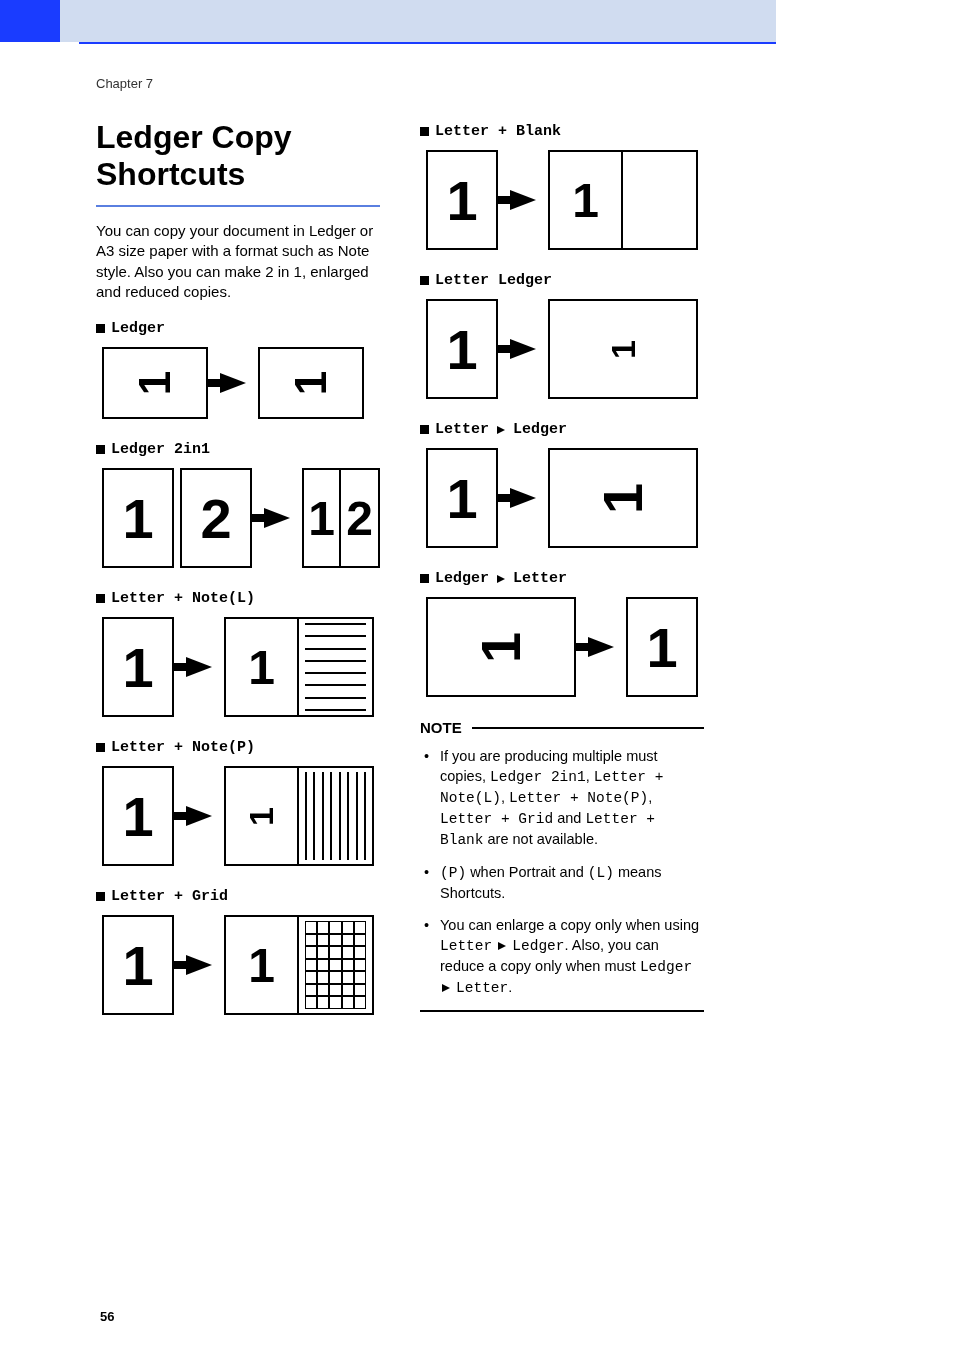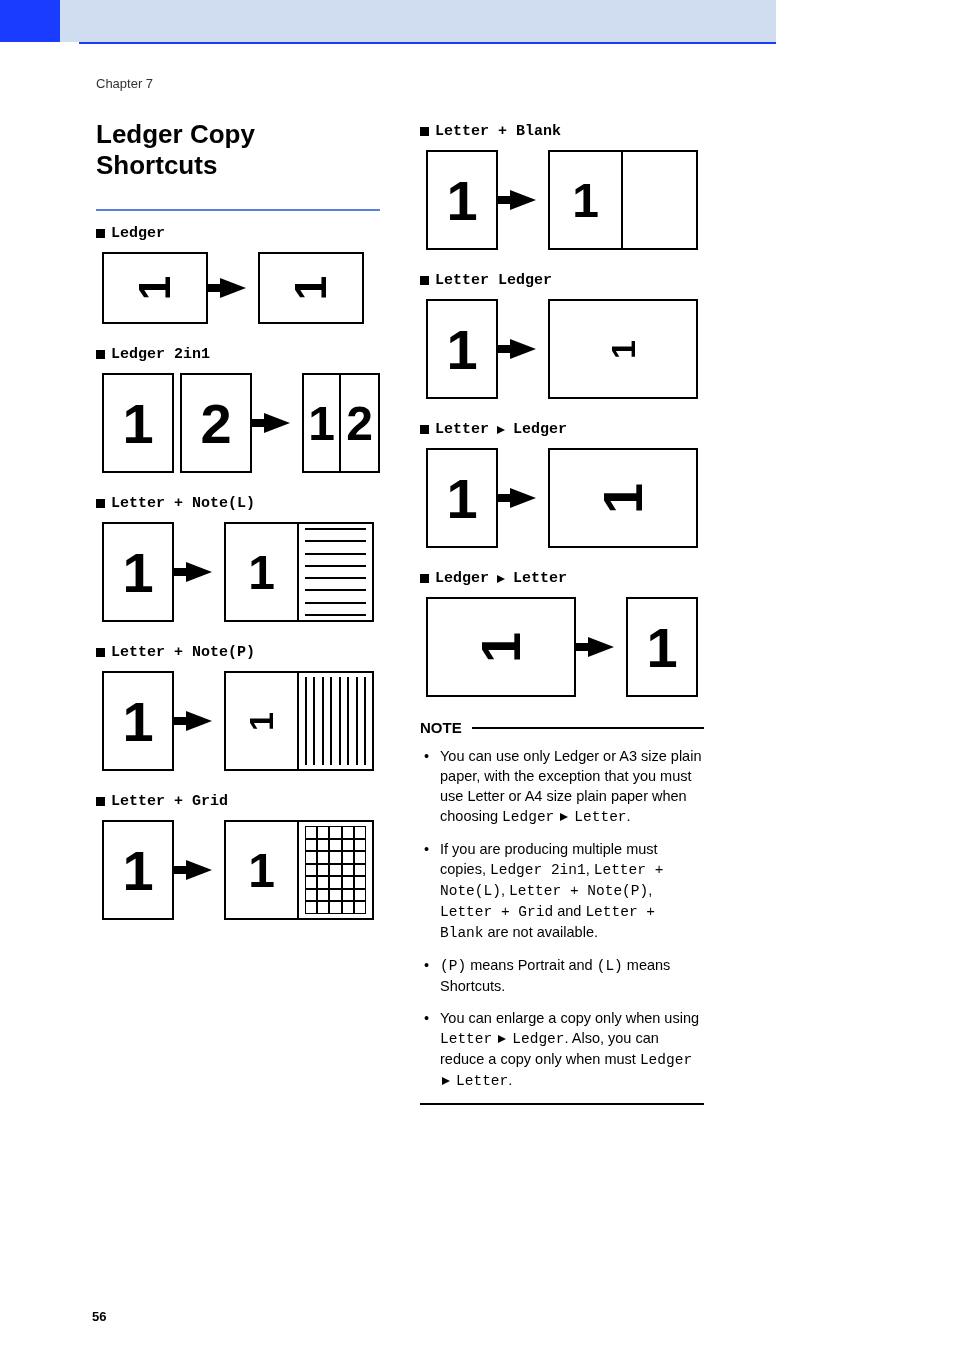--- a/index.html
+++ b/index.html
@@ -5,21 +5,21 @@
   * { box-sizing: border-box; margin: 0; padding: 0; }
   html, body { width: 954px; height: 1350px; font-family: Arial, Helvetica, sans-serif; background: #fff; color: #000; }
   .topbar { background: #d0dcf0; height: 42px; width: 100%; }
   .blue-tab { position: absolute; left: 0; top: 0; width: 60px; height: 42px; background: #1a3cff; }
   .sep-line { position: absolute; left: 79px; top: 42px; right: 0; height: 2px; background: #1a3cff; }
   .page { position: relative; width: 776px; height: 1350px; }
   .content { position: absolute; top: 64px; left: 96px; right: 72px; }
   .chapter { font-size: 13px; color: #333; margin: 12px 0 28px; }
   .columns { display: flex; gap: 40px; }
   .col { flex: 1; min-width: 0; }
-  h1.title { font-size: 26px; font-weight: bold; margin-bottom: 28px; }
+  h1.title { font-size: 32px; font-weight: bold; margin-bottom: 12px; }
   h2.sub { font-size: 20px; font-weight: bold; margin-bottom: 4px; }
   .sub-rule { height: 2px; background: #5a7fe0; margin-bottom: 14px; max-width: 360px; }
   p.intro { font-size: 15px; line-height: 1.35; margin-bottom: 18px; max-width: 360px; }
   .item-head { display: flex; align-items: center; gap: 6px; margin: 10px 0 10px; }
   .bullet { width: 9px; height: 9px; background: #000; display: inline-block; }
   .mono { font-family: "Courier New", monospace; font-size: 15px; font-weight: bold; }
   .diagram { margin: 4px 0 22px 6px; }
   .row { display: flex; align-items: center; gap: 12px; }
   .card { border: 2px solid #000; display: flex; align-items: center; justify-content: center; background: #fff; }
   .port { width: 72px; height: 100px; } 
@@ -45,41 +45,42 @@
   .note-title-row { display:flex; align-items:center; gap:10px; }
   .note-title { font-size: 15px; font-weight: bold; text-align: right; }
   .note-rule { flex:1; height:2px; background:#000; }
   .note-list { margin: 10px 0 0 4px; list-style: none; }
   .note-list li { position: relative; padding-left: 16px; font-size: 14.5px; line-height: 1.38; margin-bottom: 12px; }
   .note-list li::before { content:"•"; position:absolute; left:0; top:0; }
   .mono-in { font-family:"Courier New", monospace; }
   .arr-sm { display:inline-block; width:0; height:0; border-top:4px solid transparent; border-bottom:4px solid transparent; border-left:8px solid #000; vertical-align: middle; margin: 0 2px; position:relative; }
   .arr-sm::before { content:""; position:absolute; left:-8px; top:-1px; width:4px; height:2px; background:#000; }
   .note-end { height:2px; background:#000; margin-top: 2px; }
-  .pagenum { position:absolute; left:92px; bottom:26px; font-size:13px; font-weight:bold; }
+  .pagenum { position:absolute; left:100px; bottom:26px; font-size:13px; font-weight:bold; }
 
   
   .two-cards { display:flex; gap:6px; }
 </style>
 </head>
 <body>
 
 <div class="page">
   <div class="topbar"></div>
   <div class="blue-tab"></div>
   <div class="sep-line"></div>
 
   <div class="content">
     <div class="chapter">Chapter 7</div>
 
     <div class="columns">
 
       <div class="col">
         <h1 class="title">Ledger Copy Shortcuts</h1>
         <div class="sub-rule"></div>
+        <p class="intro">You can copy your document in Ledger or A3 size paper with a format such as Note style. Also you can make 2 in 1, enlarged and reduced copies.</p>
 
         <div class="item-head">
           <span class="bullet"></span>
           <span class="mono">Ledger</span>
         </div>
         <div class="diagram">
           <div class="row">
             <div class="card land">
                 <span class="one-rot">1</span>
               </div>
@@ -317,36 +318,30 @@
               </div>
           </div>
         </div>
 
         <div class="note-block">
           <div class="note-title-row">
             <span class="note-title">NOTE</span>
             <span class="note-rule"></span>
           </div>
           <ul class="note-list">
-            <li>
-              <span>You can use only Ledger or A3 size plain paper, with the exception that you must use Letter or A4 size plain paper when choosing </span>
-              <span class="mono-in">Ledger</span>
-              <span class="arr-sm"></span>
-              <span class="mono-in">Letter</span><span>.</span>
-            </li>
             <li>
               <span>If you are producing multiple must copies, </span>
               <span class="mono-in">Ledger 2in1</span><span>, </span>
               <span class="mono-in">Letter + Note(L)</span><span>, </span>
               <span class="mono-in">Letter + Note(P)</span><span>, </span>
               <span class="mono-in">Letter + Grid</span><span> and </span>
               <span class="mono-in">Letter + Blank</span><span> are not available.</span>
             </li>
             <li>
-              <span class="mono-in">(P)</span><span> means Portrait and </span><span class="mono-in">(L)</span><span> means Shortcuts.</span>
+              <span class="mono-in">(P)</span><span> when Portrait and </span><span class="mono-in">(L)</span><span> means Shortcuts.</span>
             </li>
             <li>
               <span>You can enlarge a copy only when using </span>
               <span class="mono-in">Letter</span>
               <span class="arr-sm"></span>
               <span class="mono-in">Ledger</span><span>. Also, you can reduce a copy only when must </span>
               <span class="mono-in">Ledger</span>
               <span class="arr-sm"></span>
               <span class="mono-in">Letter</span><span>.</span>
             </li>

